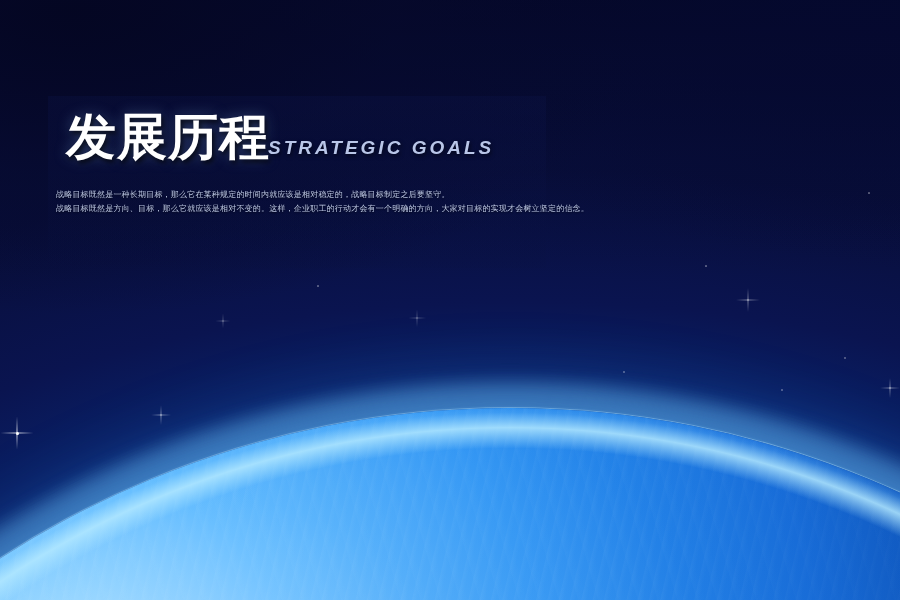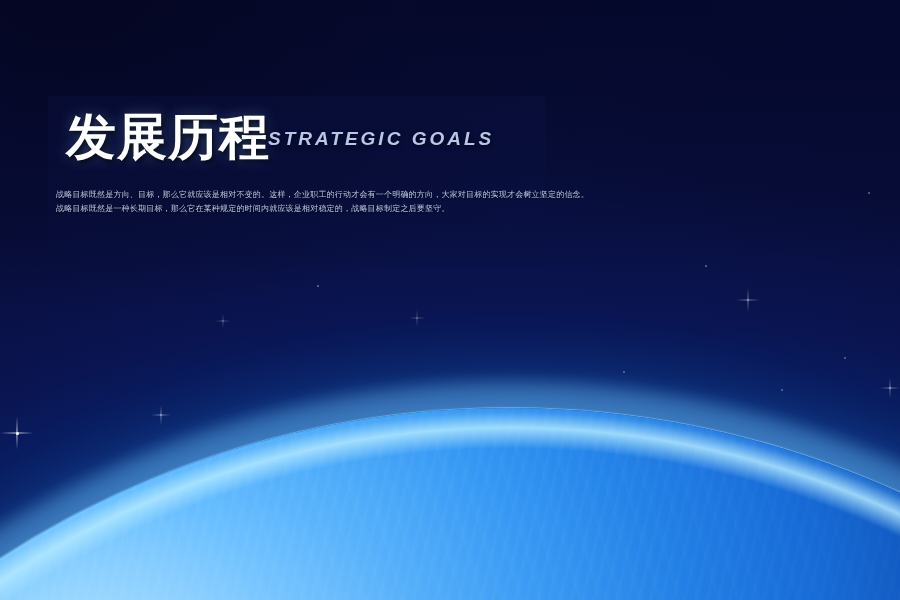--- a/index.html
+++ b/index.html
@@ -188,21 +188,21 @@
       0 0 14px rgba(150,200,255,0.35);
   }
   .title-en {
     font-family: "Liberation Sans", sans-serif;
     font-style: italic;
     font-weight: 700;
     font-size: 19px;
     letter-spacing: 3.0px;
     color: #b9c6e8;
     margin-left: -2px;
-    margin-bottom: 12px;
+    margin-bottom: 3px;
     text-shadow: 1px 2px 4px rgba(0,0,0,0.6);
   }
 
   
   .body-copy {
     position: absolute;
     left: 56px;
     top: 188px;
     width: 500px;
   }
@@ -251,17 +251,17 @@
   </div>
 
   <div class="panel"></div>
 
   <div class="headline">
     <span class="title-cn">发展历程</span>
     <span class="title-en">STRATEGIC GOALS</span>
   </div>
 
   <div class="body-copy" id="body-copy">
+      <div class="body-line">战略目标既然是一种长期目标，那么它在某种规定的时间内就应该是相对稳定的，战略目标制定之后要坚守。</div>
       <div class="body-line">战略目标既然是方向、目标，那么它就应该是相对不变的。这样，企业职工的行动才会有一个明确的方向，大家对目标的实现才会树立坚定的信念。</div>
-      <div class="body-line">战略目标既然是一种长期目标，那么它在某种规定的时间内就应该是相对稳定的，战略目标制定之后要坚守。</div>
     </div>
 
 </div>
 
 </body></html>

